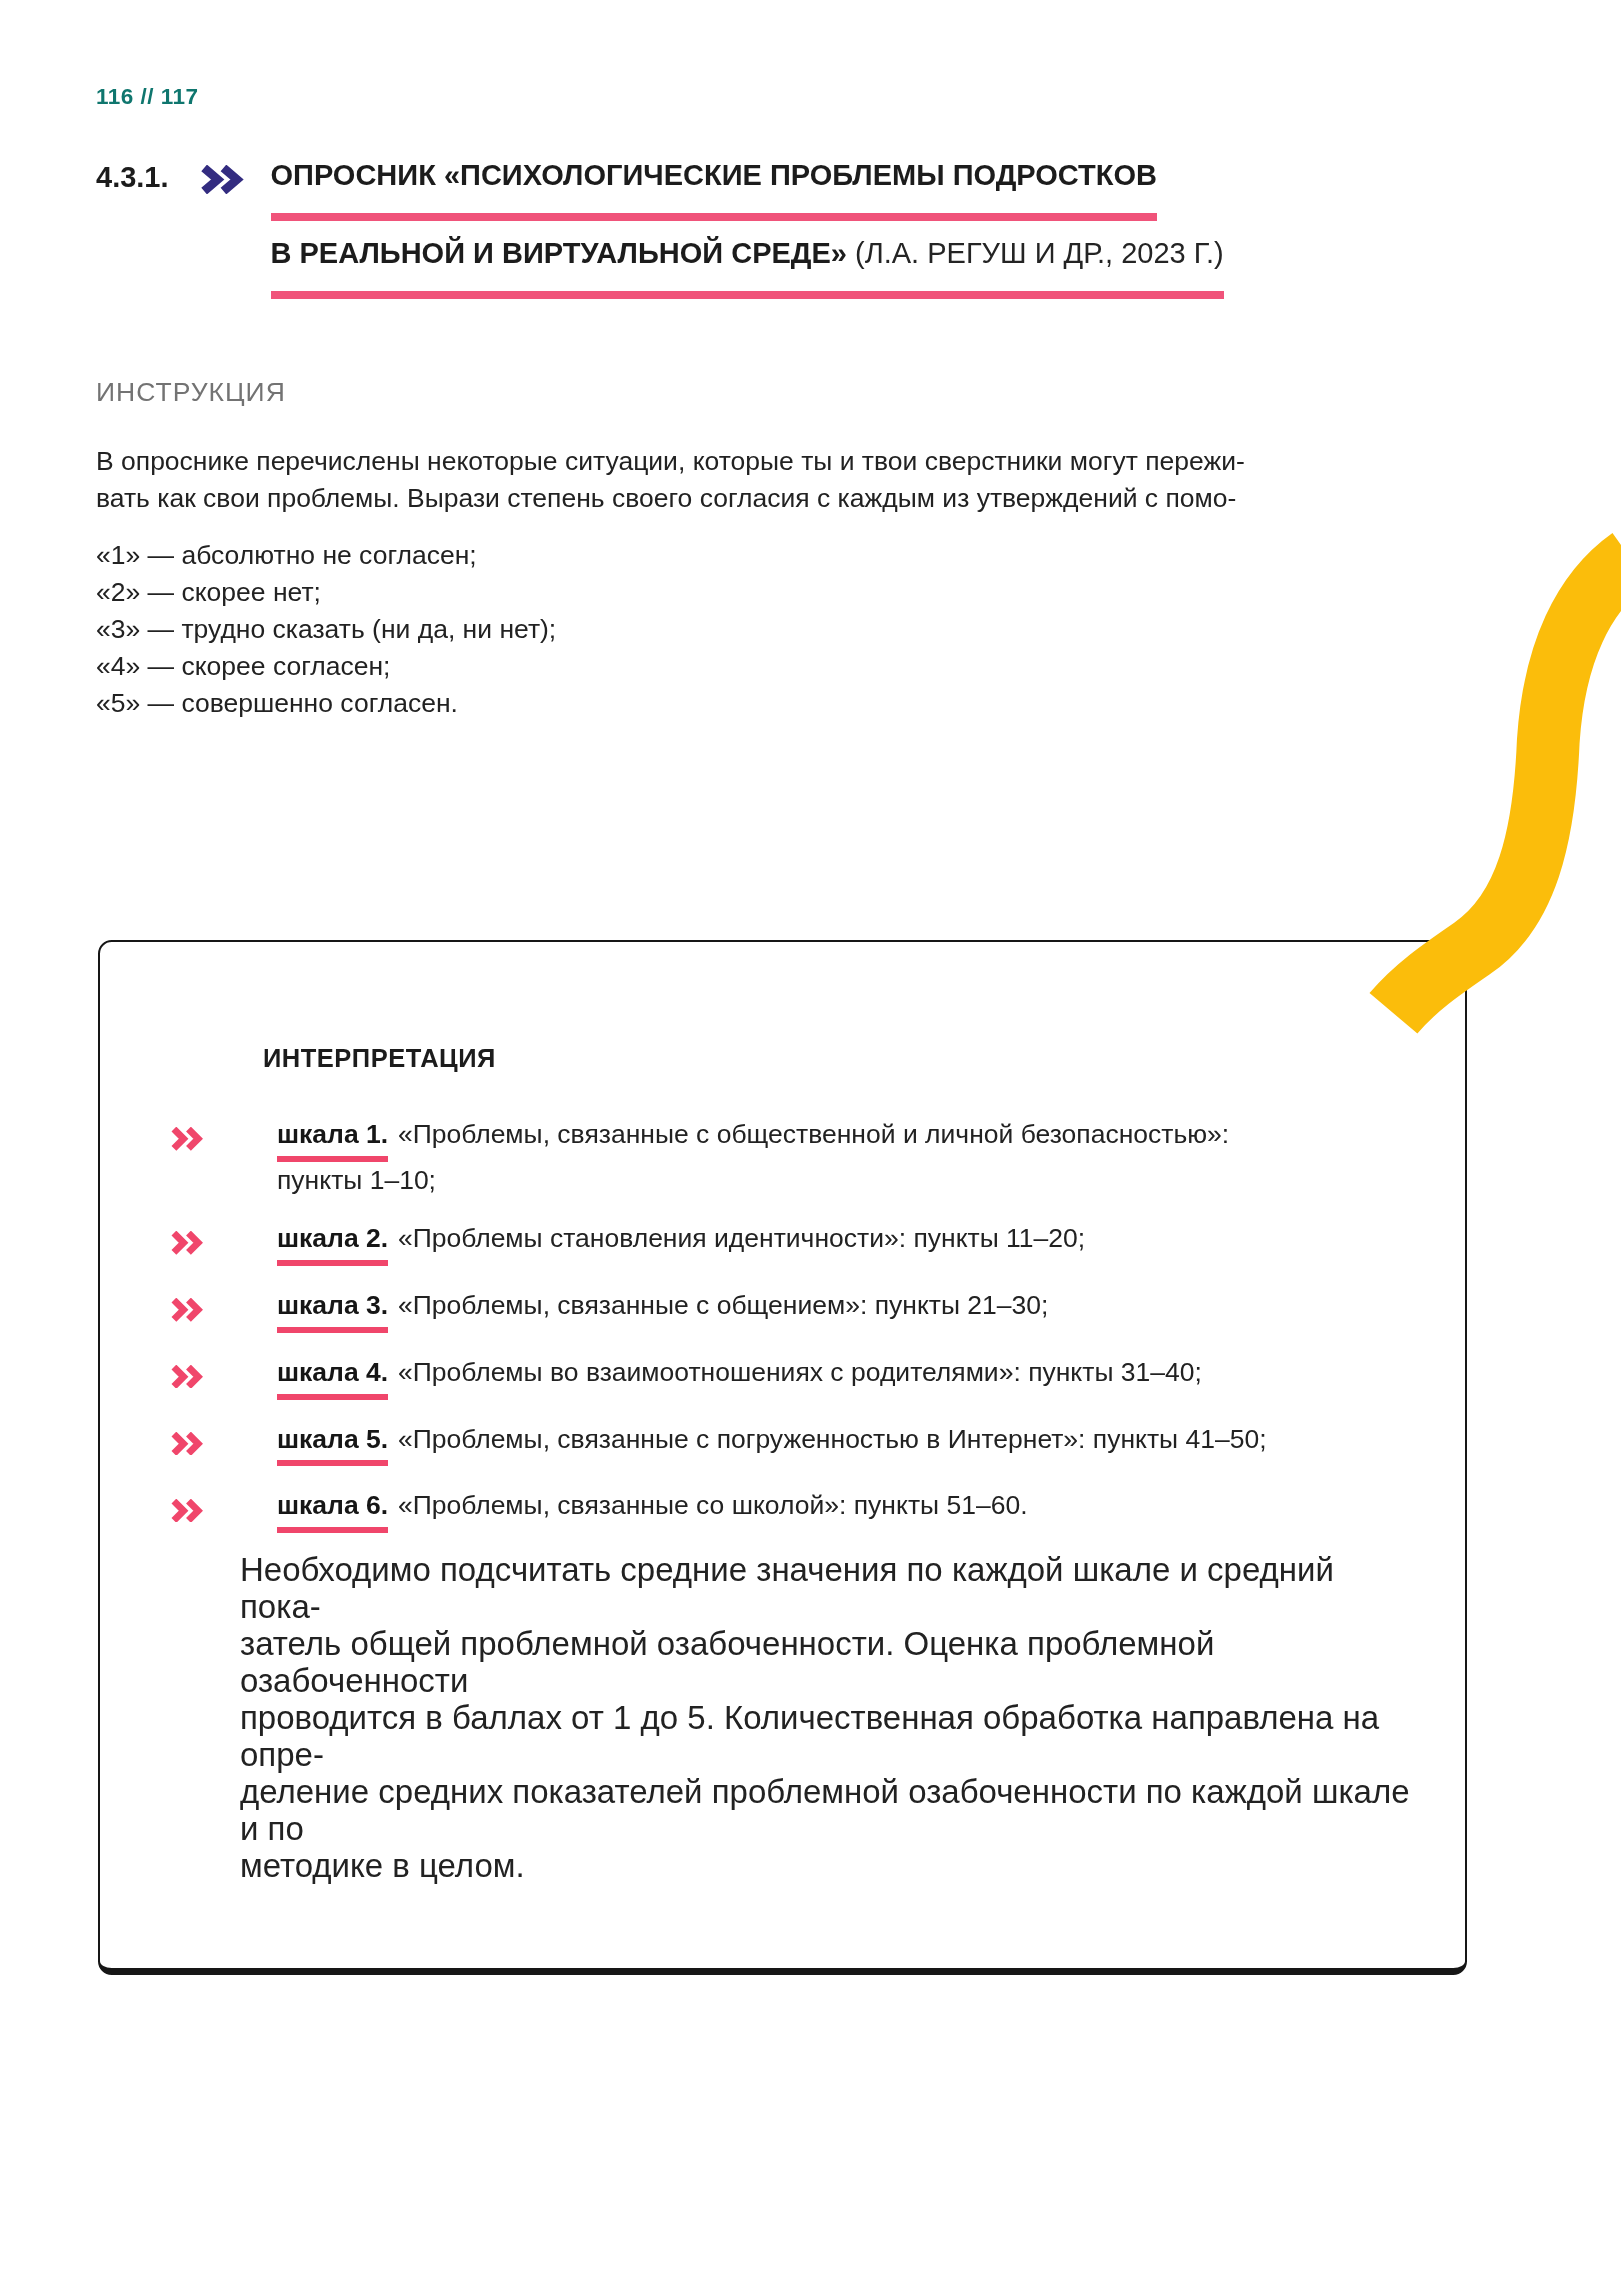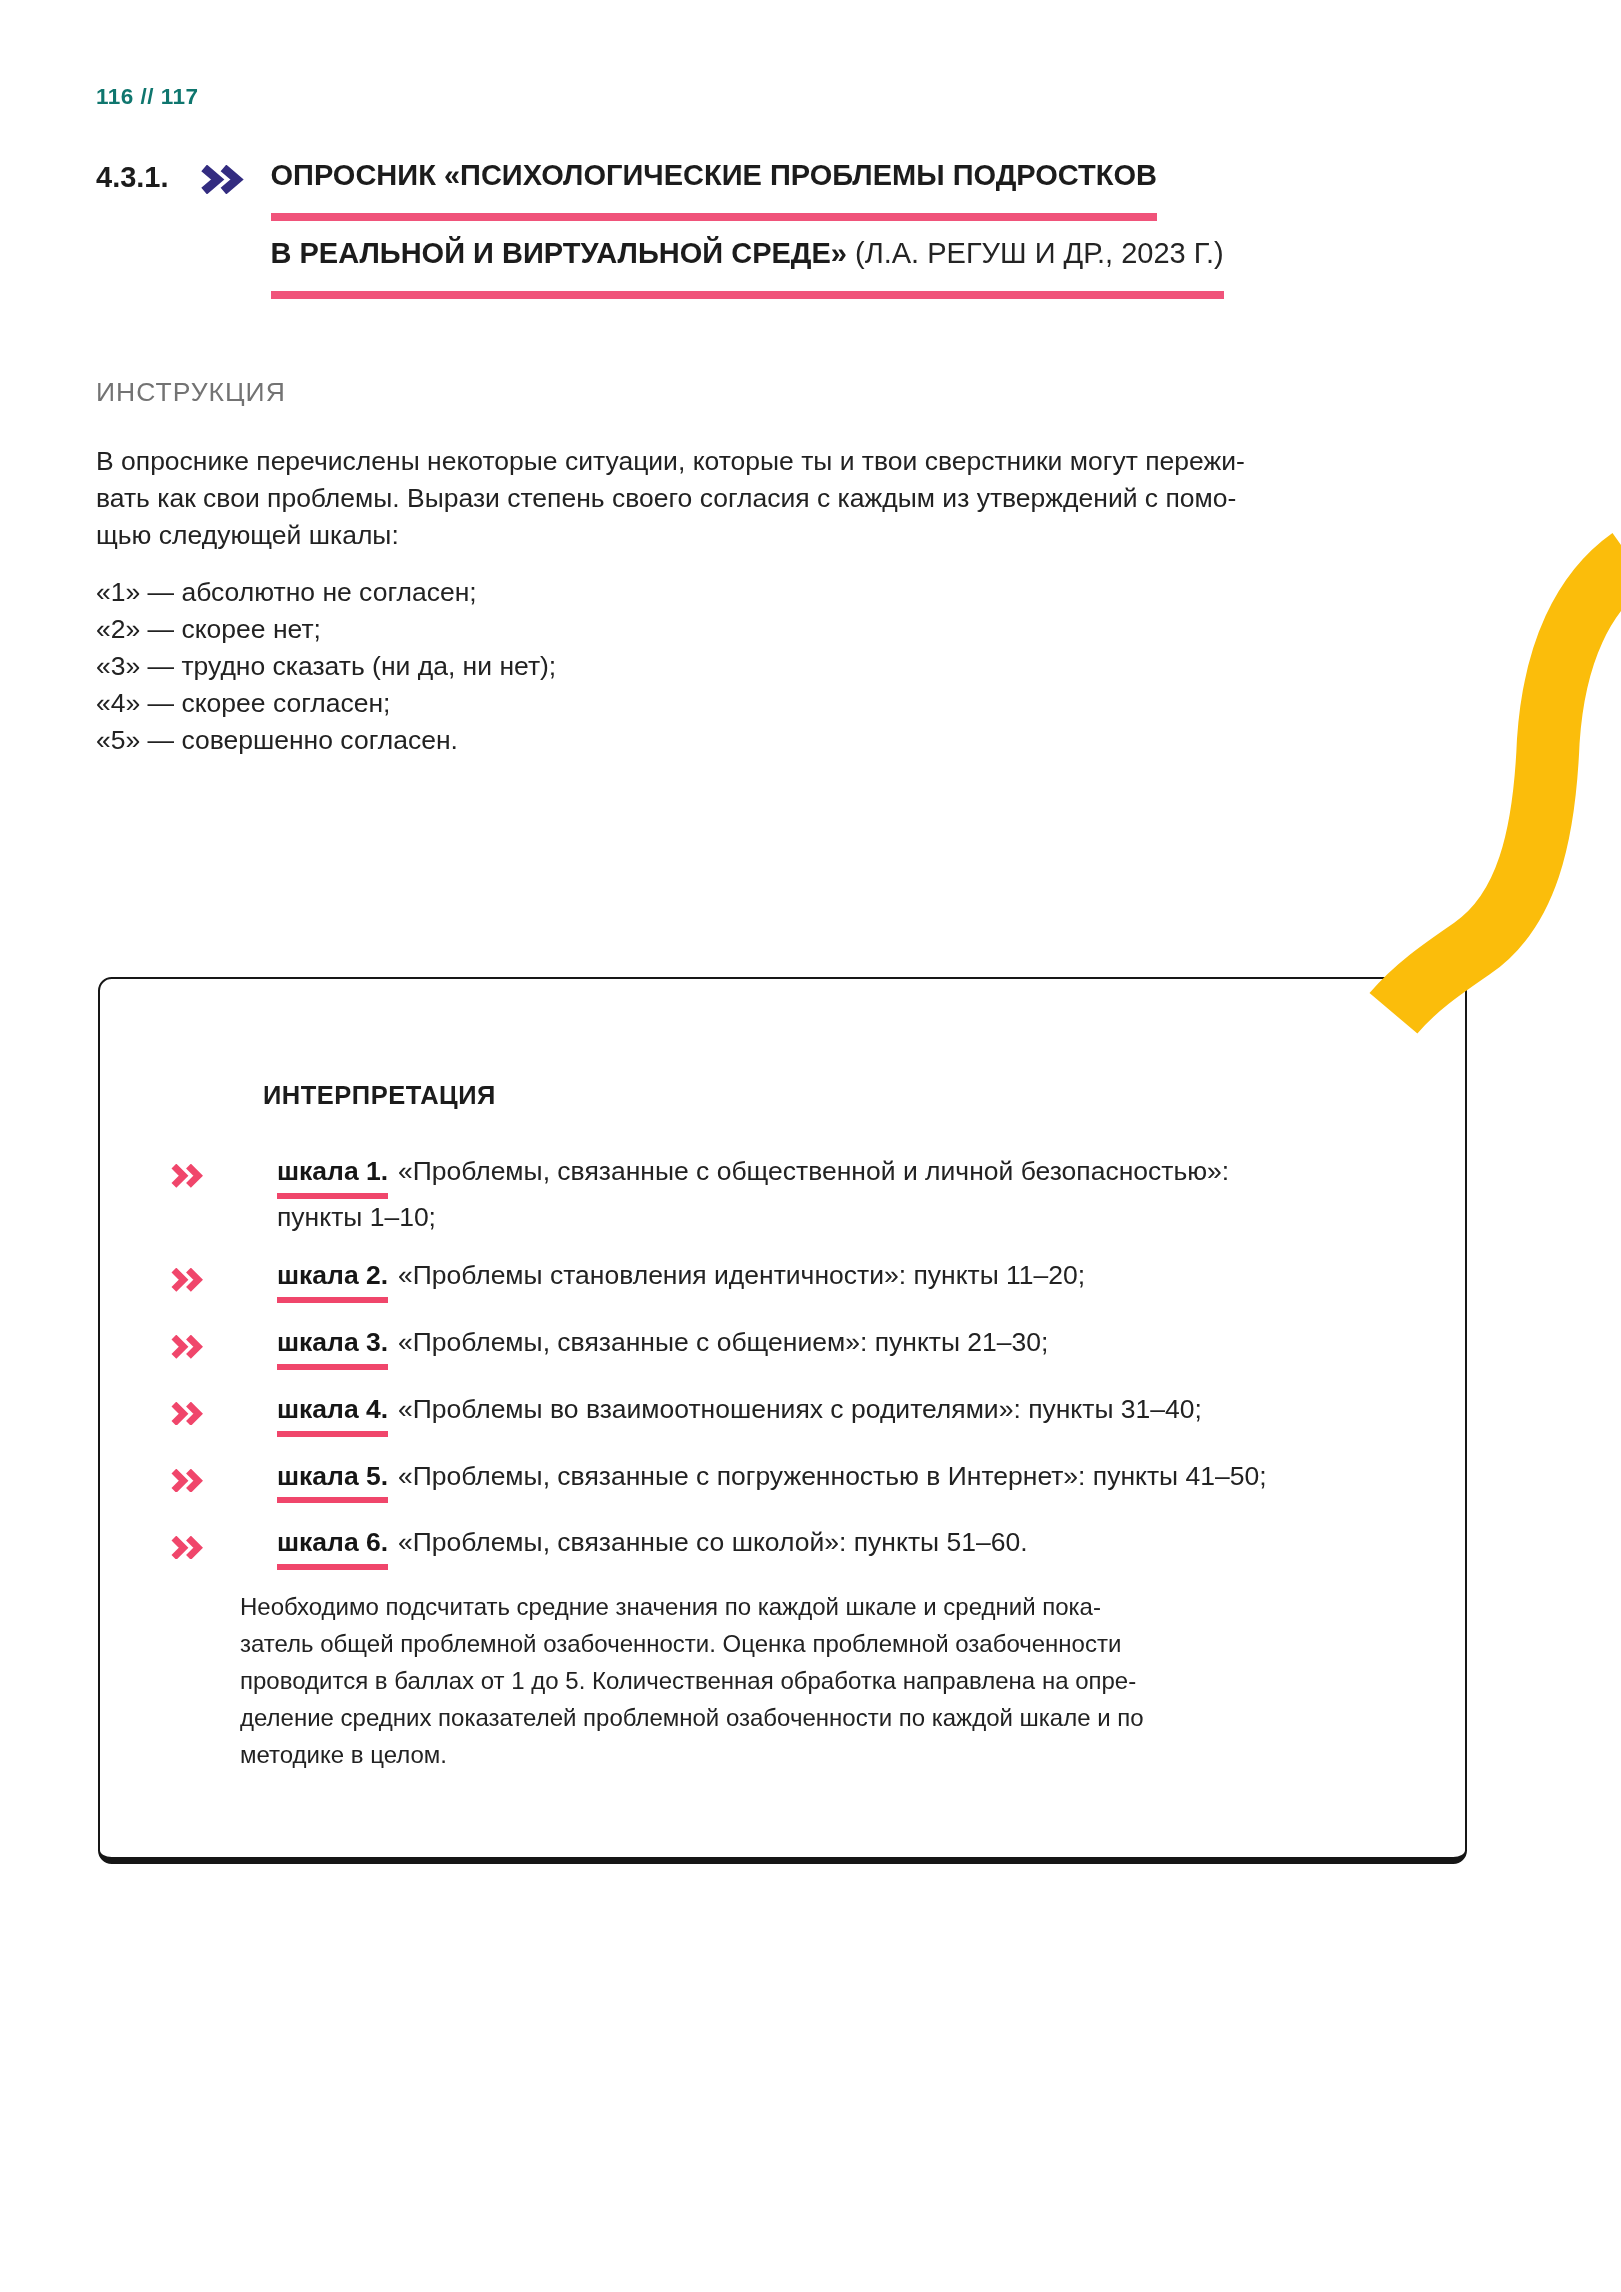--- a/index.html
+++ b/index.html
@@ -73,21 +73,21 @@
   .chev-cell { flex: none; width: 69px; padding-top: 7.8px; color: var(--accent-pink); }
   .scale-text { flex: 1; }
   .scale-label {
     font-weight: bold;
     color: #161616;
     display: inline-block;
     border-bottom: 6.9px solid var(--accent-pink);
     padding-bottom: 2.9px;
     margin-right: 9.8px;
   }
-  .box-paragraph { margin: 17.6px 0 0 69px; font-size: 24px; line-height: 37px; color: #222222; }
+  .box-paragraph { margin: 17.6px 0 0 69px; font-size: 33px; line-height: 37px; color: #222222; }
 
   
   .swoosh {
     position: absolute;
     top: 488px;
     left: 1111px;
     width: 510px;
     height: 588px;
     z-index: 3;
     pointer-events: none;
@@ -121,21 +121,20 @@
         <span class="title-underline"><span>В РЕАЛЬНОЙ И ВИРТУАЛЬНОЙ СРЕДЕ»</span><span class="title-note"> (Л.А. РЕГУШ И ДР., 2023 Г.)</span></span>
       </div>
     </div>
   </div>
 
   <div class="instruction-heading">ИНСТРУКЦИЯ</div>
 
   <div class="intro">
     <div>В опроснике перечислены некоторые ситуации, которые ты и твои сверстники могут пережи-</div>
     <div>вать как свои проблемы. Вырази степень своего согласия с каждым из утверждений с помо-</div>
-    <div>щью следующей шкалы:</div>
   </div>
 
   <div class="scale-list">
     <div>«1» — абсолютно не согласен;</div>
     <div>«2» — скорее нет;</div>
     <div>«3» — трудно сказать (ни да, ни нет);</div>
     <div>«4» — скорее согласен;</div>
     <div>«5» — совершенно согласен.</div>
   </div>
 

